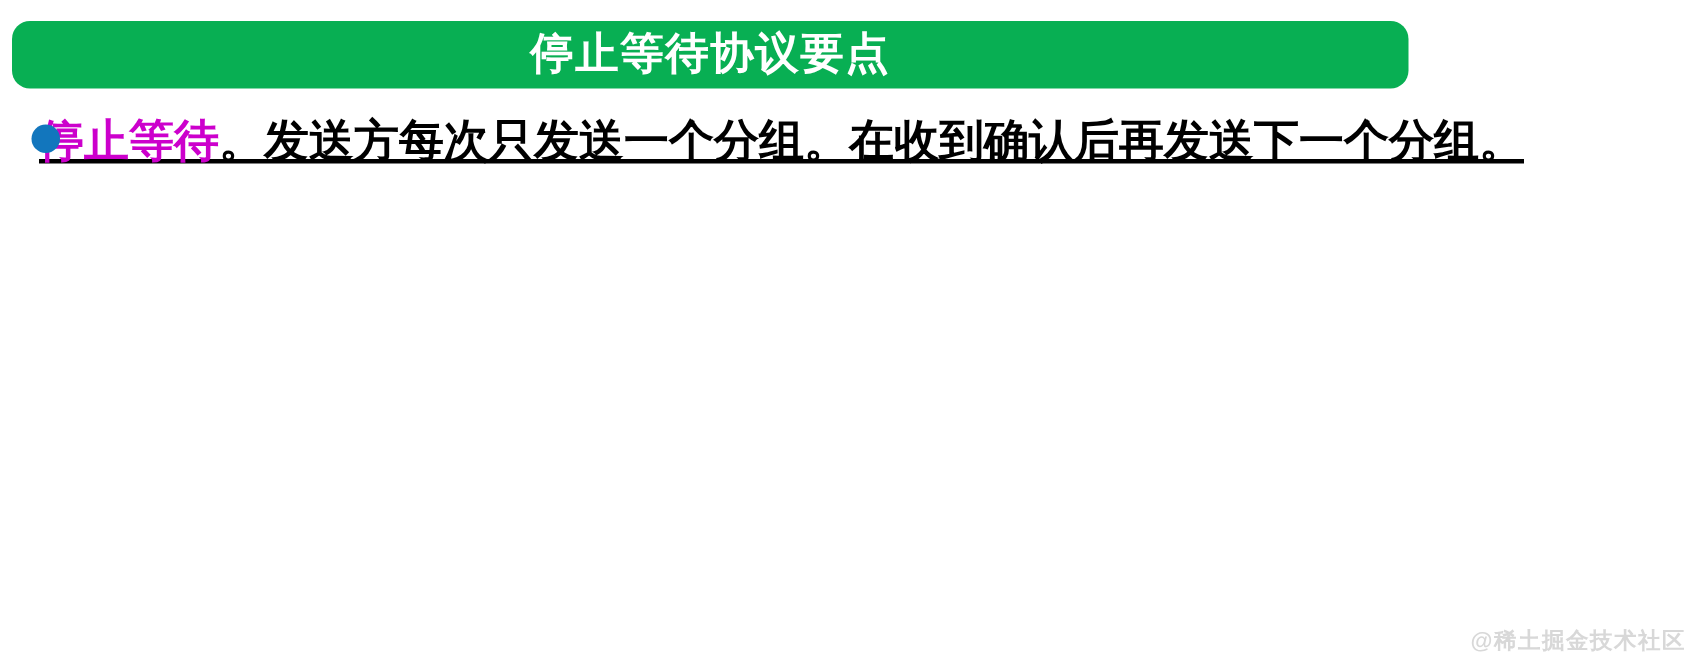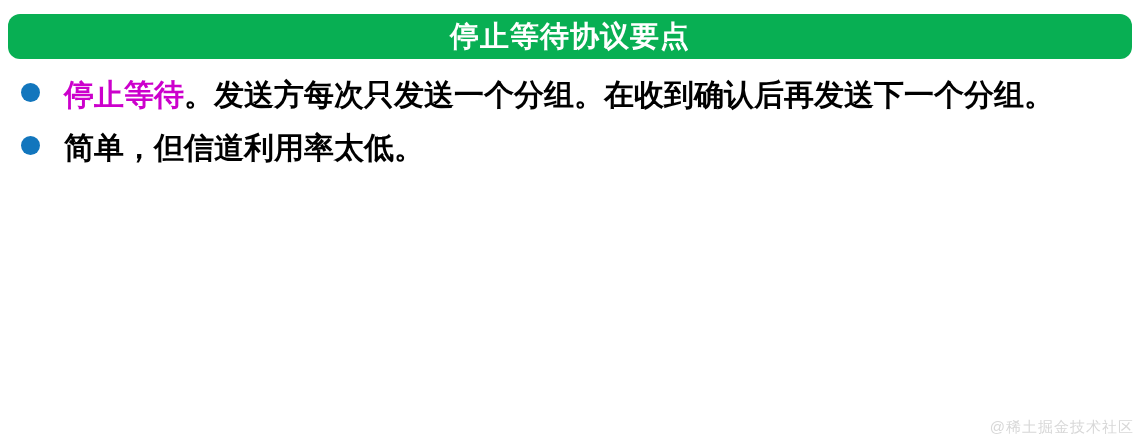--- a/index.html
+++ b/index.html
@@ -20,21 +20,21 @@
     width: 1138px;
     height: 447px;
     box-sizing: border-box;
   }
 
   
   .title-bar {
     position: absolute;
     left: 8px;
     top: 14px;
-    width: 1124px;
+    width: 931px;
     height: 45px;
     background: #08af53;
     border-radius: 12px;
     display: flex;
     align-items: center;
     justify-content: center;
   }
   .title-text {
     color: #ffffff;
     font-size: 29px;
@@ -47,23 +47,24 @@
   
   .bullet-list {
     position: absolute;
     left: 0;
     top: 68px;
     width: 1138px;
   }
 
   .bullet-item {
     position: relative;
-    padding-left: 64px;
+    padding-left: 26px;
     padding-right: 8px;
     margin: 0;
+    text-decoration: underline;
   }
 
   .bullet-dot {
     position: absolute;
     left: 21px;
     top: 15px;
     width: 19px;
     height: 19px;
     border-radius: 50%;
     background: #1276bd;
@@ -78,25 +79,25 @@
     word-break: break-all;
   }
 
   .kw {
     color: #cc00cc;
   }
 
   
   .watermark {
     position: absolute;
-    right: 4px;
+    right: 14px;
     bottom: 10px;
     color: #d8d8d8;
     font-size: 15px;
-    font-weight: normal;
+    font-weight: bold;
     letter-spacing: 1px;
     white-space: nowrap;
   }
 </style>
 </head>
 <body>
 
 <div class="slide">
 
   <div class="title-bar">
@@ -107,24 +108,18 @@
 
     <div class="bullet-item">
       <span class="bullet-dot"></span>
       <div class="bullet-text">
         <span class="kw">停止等待</span><span>。发送方每次只发送一个分组。在收到确认后再发送下一个分组。</span>
       </div>
     </div>
 
 
 
-    <div class="bullet-item">
-      <span class="bullet-dot"></span>
-      <div class="bullet-text">
-        <span class="kw"></span><span>简单，但信道利用率太低。</span>
-      </div>
-    </div>
 
   </div>
 
   <div class="watermark">@稀土掘金技术社区</div>
 
 </div>
 
 </body></html>

